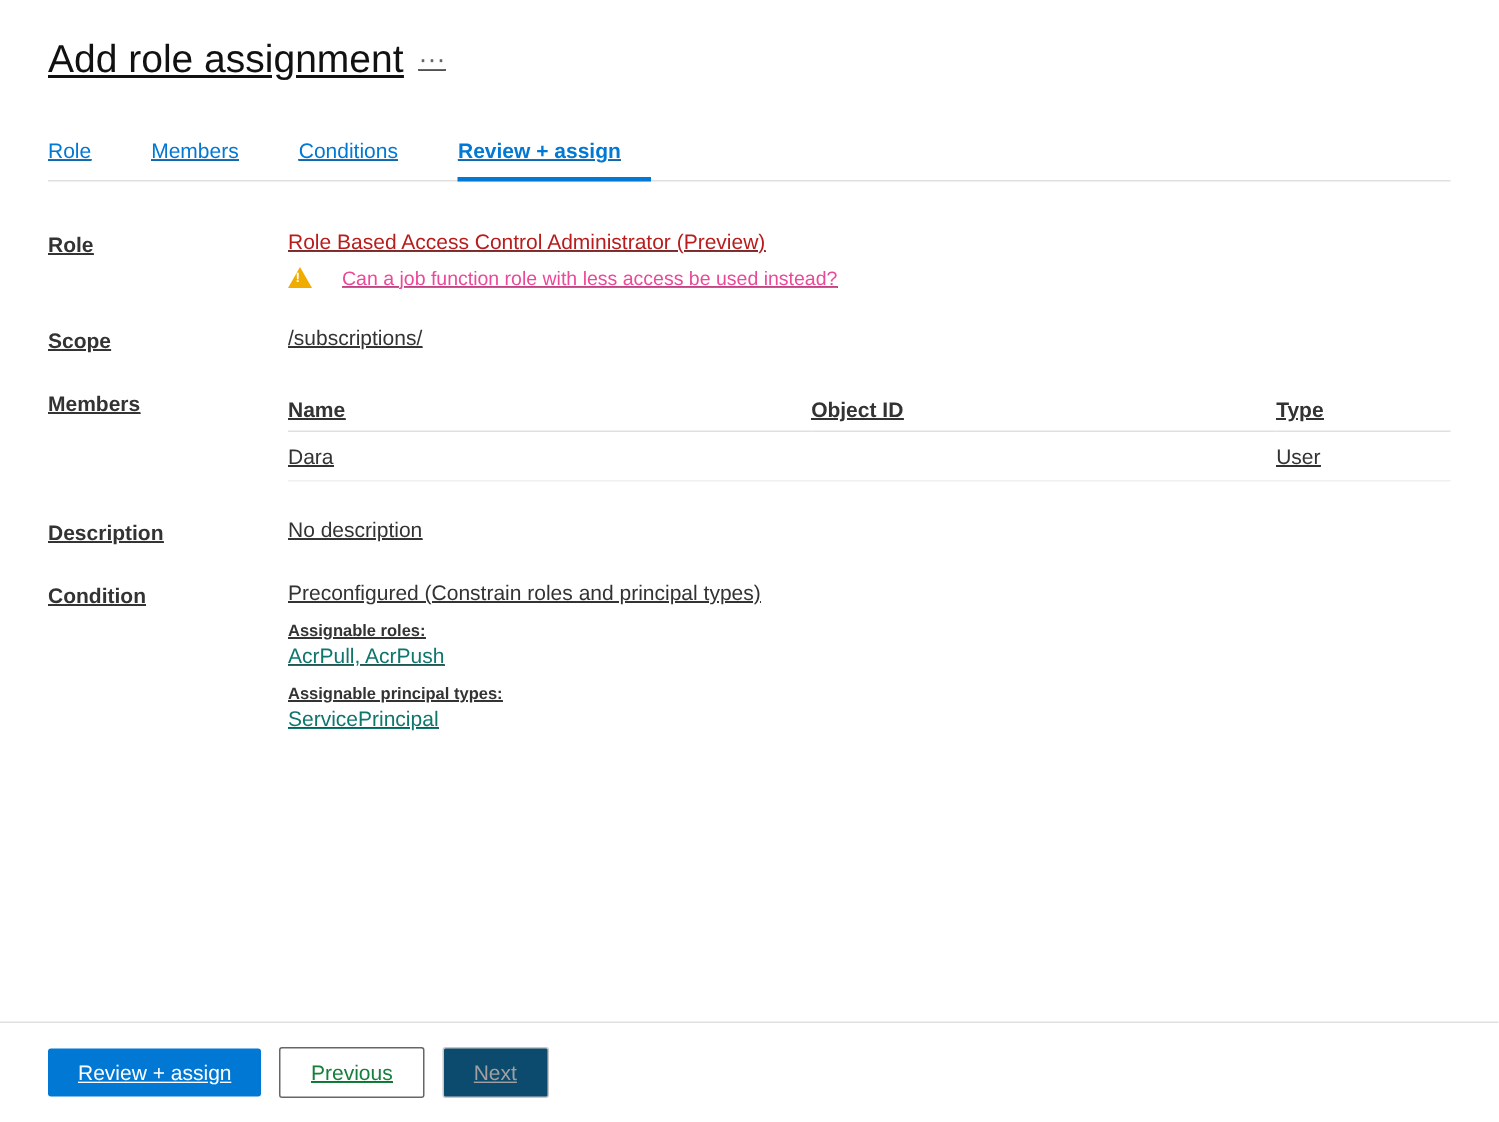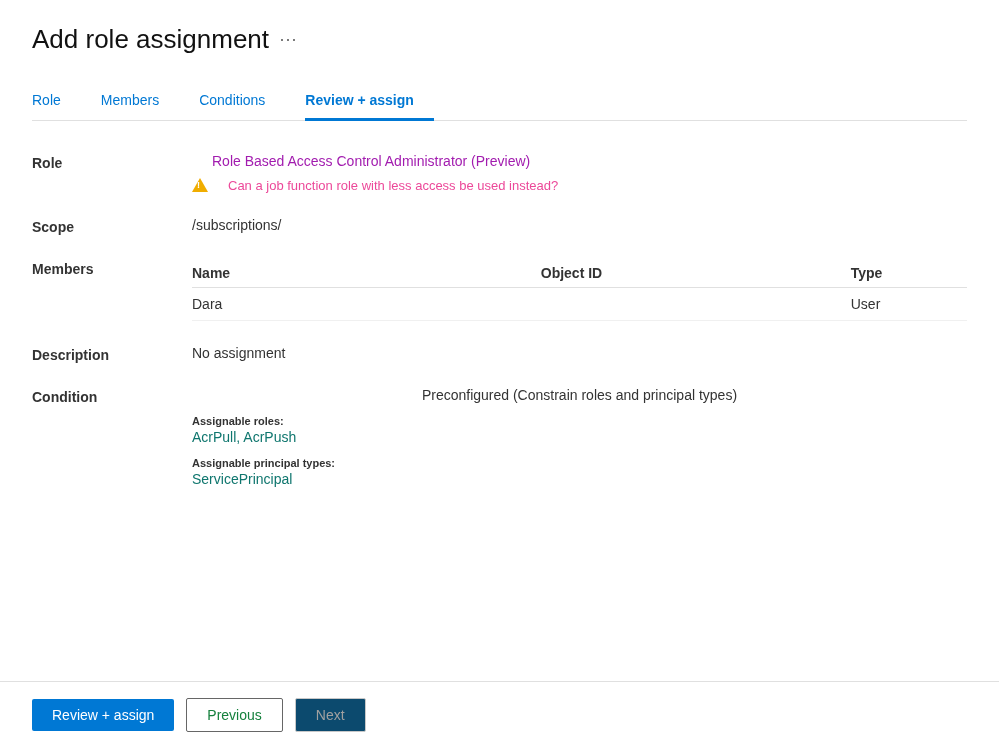--- a/index.html
+++ b/index.html
@@ -1,15 +1,15 @@
 <!DOCTYPE html>
 <html><head>
   <meta charset="utf-8">
   <style>
-    * { box-sizing: border-box; margin: 0; padding: 0; }
+    * { box-sizing: border-box; margin: 0; padding: 0; text-decoration: underline; }
     body {
       font-family: 'Segoe UI', Arial, sans-serif;
       font-size: 14px;
       color: #333;
       background: #fff;
       width: 999px;
       height: 748px;
       overflow: hidden;
       display: flex;
       flex-direction: column;
@@ -82,22 +82,21 @@
     }
 
     .form-value {
       flex: 1;
       color: #333;
       font-size: 14px;
     }
 
     .role-name {
       margin-bottom: 8px;
-      color: #a21caf;
-      margin-left: 20px;
+      color: #b91c1c;
     }
 
     .warning-row {
       display: flex;
       align-items: center;
       gap: 20px;
       color: #ec4899;
       font-size: 13px;
     }
 
@@ -151,21 +150,20 @@
       color: #333;
     }
 
     .col-name { width: 45%; }
     .col-objectid { width: 40%; margin-left: 16px; }
     .col-type { width: 15%; }
 
     
     .condition-text {
       margin-bottom: 12px;
-      text-align: center;
     }
 
     .condition-sub-label {
       font-weight: 700;
       font-size: 11px;
       margin-bottom: 2px;
     }
 
     .condition-sub-value {
       font-size: 14px;
@@ -276,21 +274,21 @@
             <td></td>
             <td>User</td>
           </tr>
         </tbody>
       </table>
     </div>
   </div>
 
   <div class="form-row">
     <div class="form-label">Description</div>
-    <div class="form-value">No assignment</div>
+    <div class="form-value">No description</div>
   </div>
 
   <div class="form-row">
     <div class="form-label">Condition</div>
     <div class="form-value">
       <div class="condition-text">Preconfigured (Constrain roles and principal types)</div>
       <div class="condition-sub-label">Assignable roles:</div>
       <div class="condition-sub-value">AcrPull, AcrPush</div>
       <div class="condition-sub-label">Assignable principal types:</div>
       <div class="condition-sub-value">ServicePrincipal</div>

